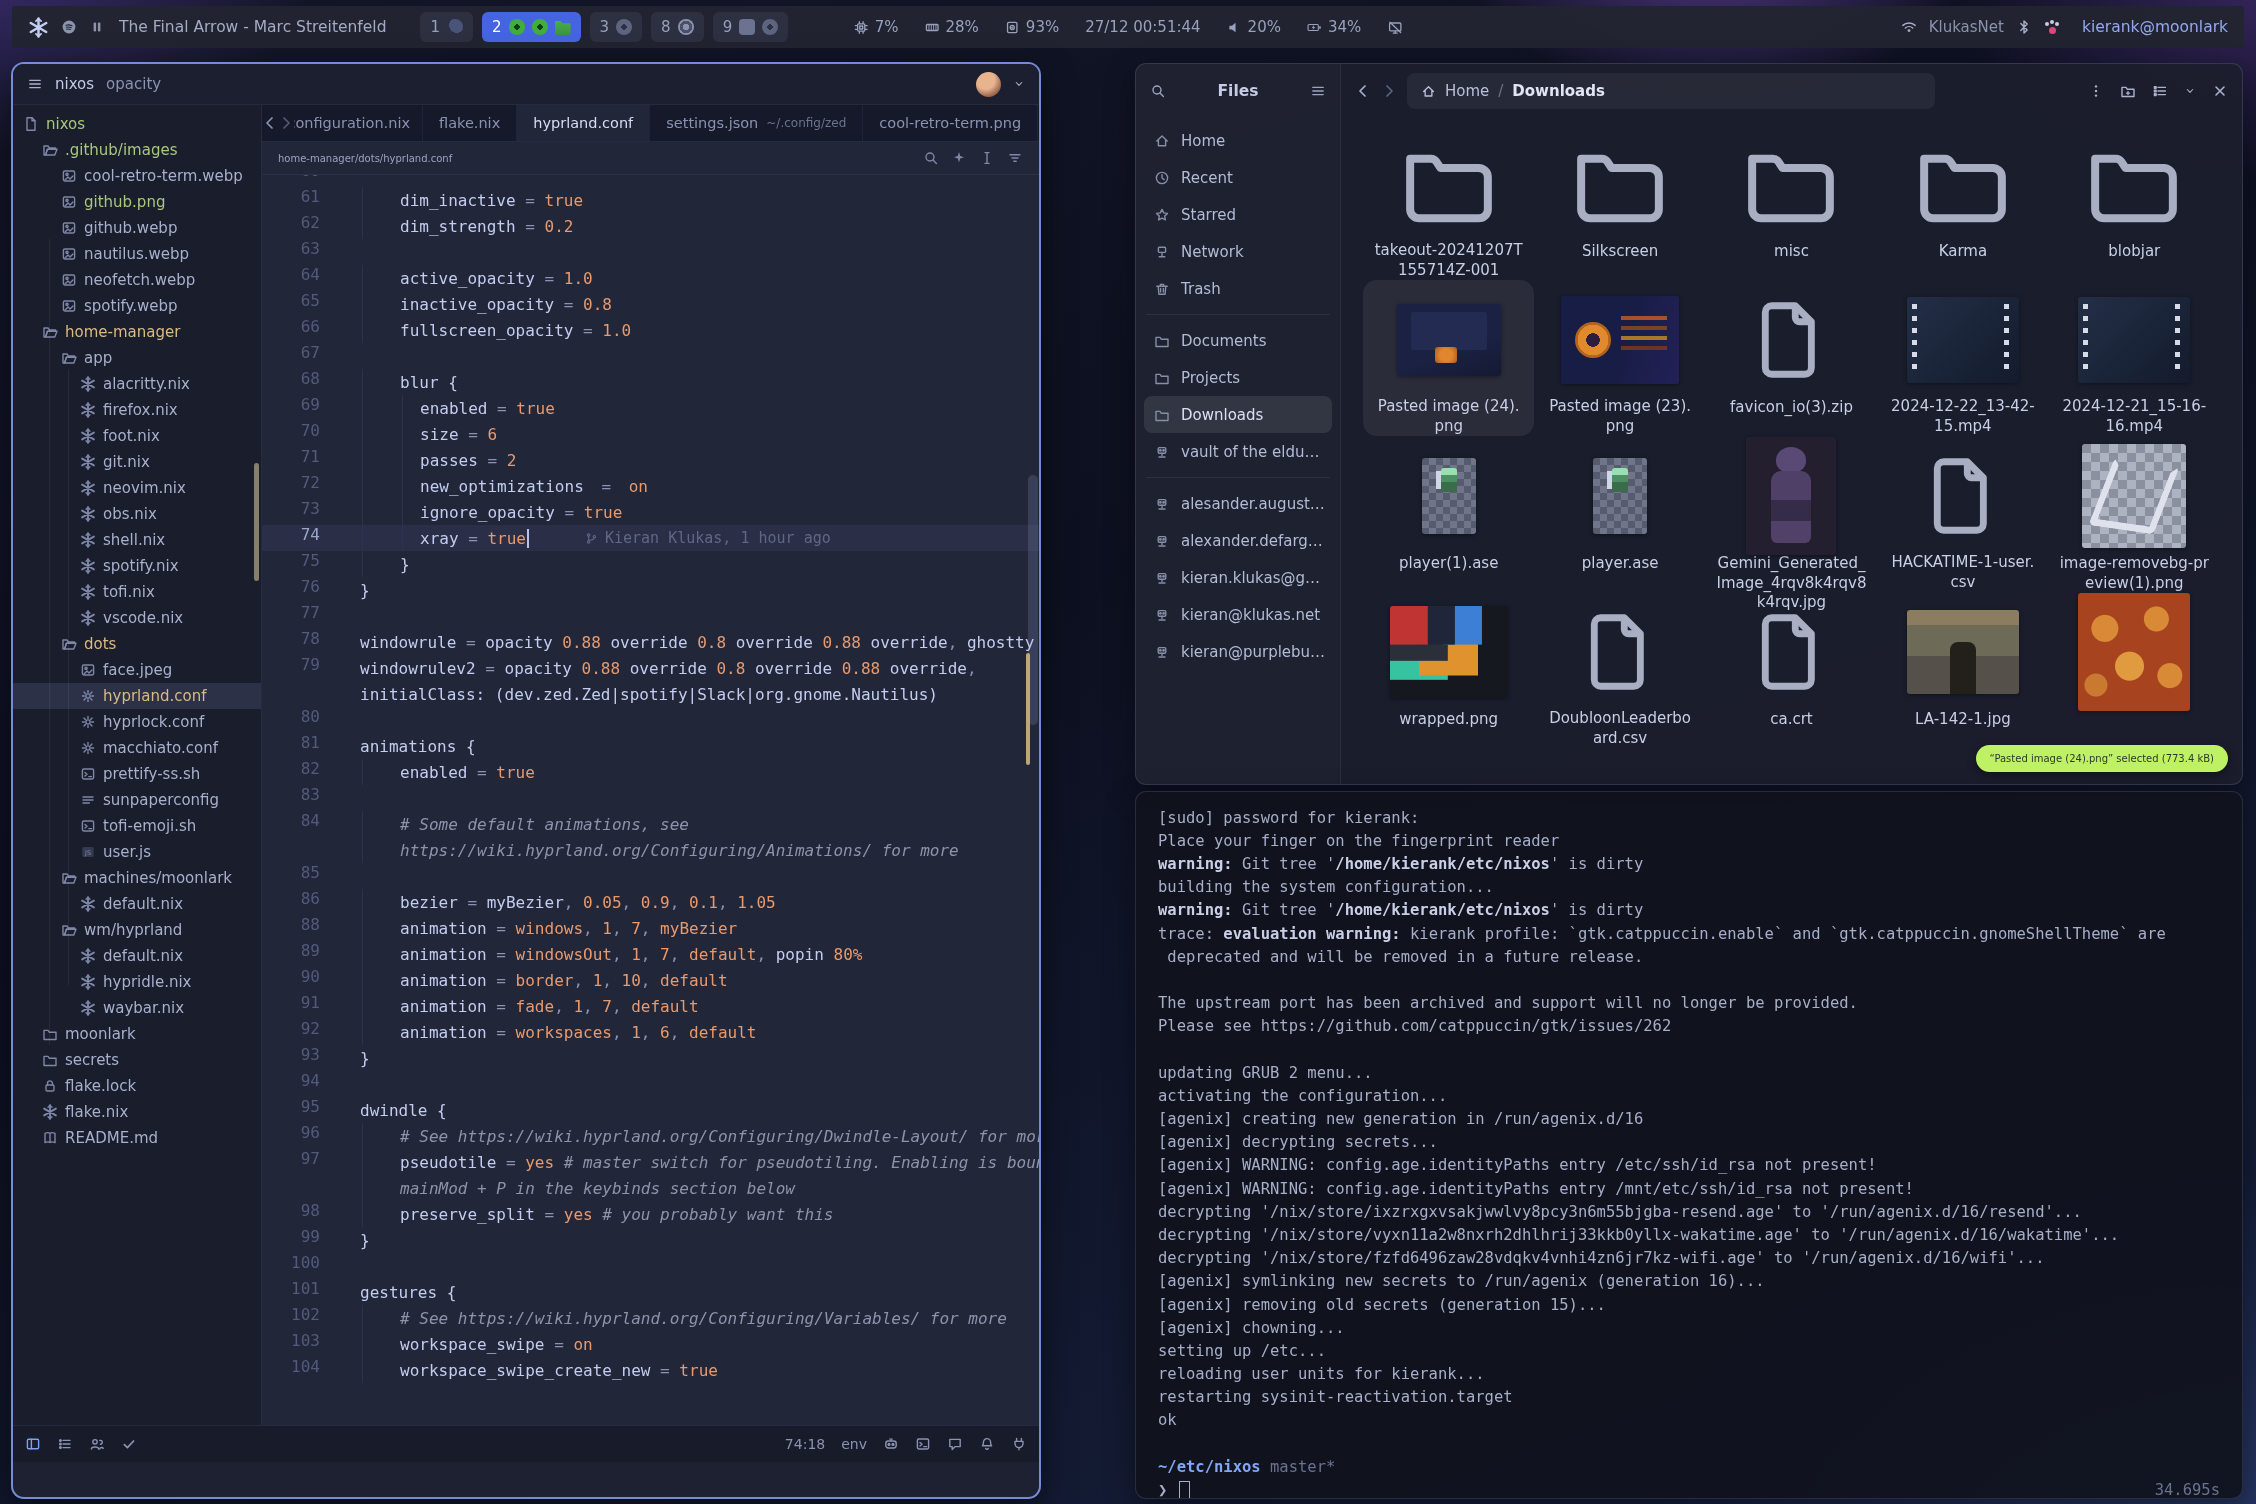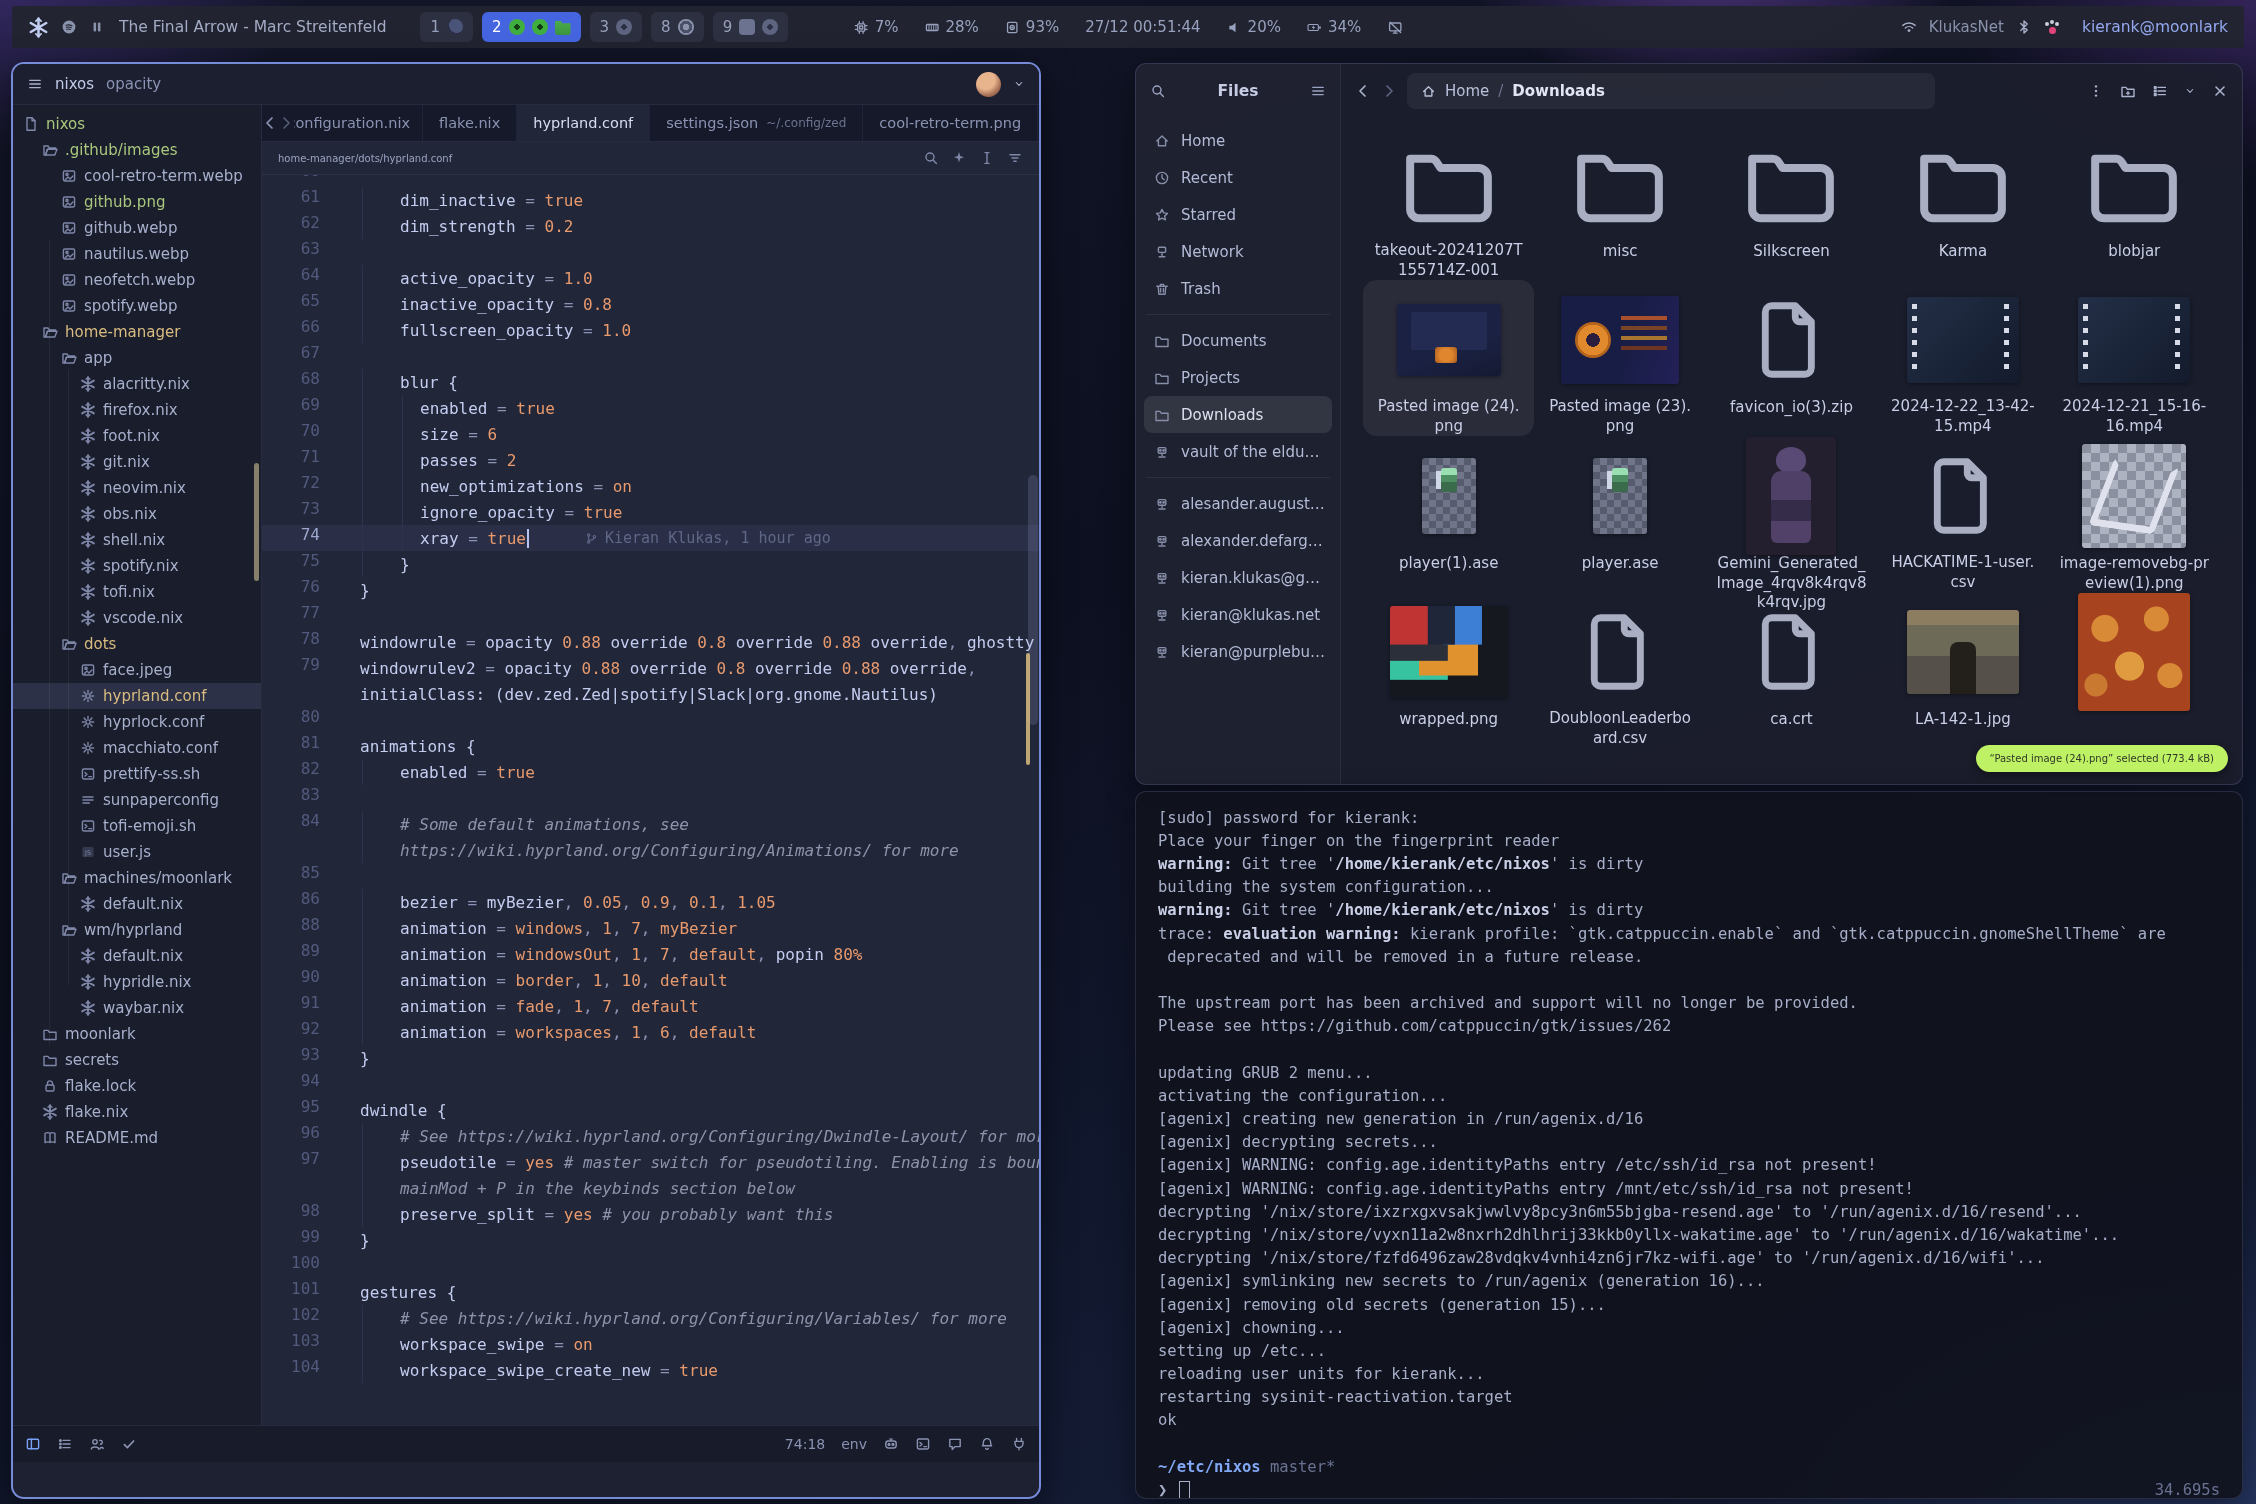--- a/index.html
+++ b/index.html
@@ -785,21 +785,21 @@
             <div class="crow g1" data-name="code-line"><span class="ln">62</span><div class="ctext" style="margin-left: 40px;"><span class="sg k">dim_strength </span><span class="sg p">= </span><span class="sg v">0.2</span></div></div>
             <div class="crow" data-name="code-line"><span class="ln">63</span><div class="ctext" style="margin-left: 0px;"></div></div>
             <div class="crow g1" data-name="code-line"><span class="ln">64</span><div class="ctext" style="margin-left: 40px;"><span class="sg k">active_opacity </span><span class="sg p">= </span><span class="sg v">1.0</span></div></div>
             <div class="crow g1" data-name="code-line"><span class="ln">65</span><div class="ctext" style="margin-left: 40px;"><span class="sg k">inactive_opacity </span><span class="sg p">= </span><span class="sg v">0.8</span></div></div>
             <div class="crow g1" data-name="code-line"><span class="ln">66</span><div class="ctext" style="margin-left: 40px;"><span class="sg k">fullscreen_opacity </span><span class="sg p">= </span><span class="sg v">1.0</span></div></div>
             <div class="crow" data-name="code-line"><span class="ln">67</span><div class="ctext" style="margin-left: 0px;"></div></div>
             <div class="crow g1" data-name="code-line"><span class="ln">68</span><div class="ctext" style="margin-left: 40px;"><span class="sg k">blur {</span></div></div>
             <div class="crow g1 g2" data-name="code-line"><span class="ln">69</span><div class="ctext" style="margin-left: 60px;"><span class="sg k">enabled </span><span class="sg p">= </span><span class="sg v">true</span></div></div>
             <div class="crow g1 g2" data-name="code-line"><span class="ln">70</span><div class="ctext" style="margin-left: 60px;"><span class="sg k">size </span><span class="sg p">= </span><span class="sg v">6</span></div></div>
             <div class="crow g1 g2" data-name="code-line"><span class="ln">71</span><div class="ctext" style="margin-left: 60px;"><span class="sg k">passes </span><span class="sg p">= </span><span class="sg v">2</span></div></div>
-            <div class="crow g1 g2" data-name="code-line"><span class="ln">72</span><div class="ctext" style="margin-left: 60px;"><span class="sg k">new_optimizations </span><span class="sg p">= </span><span class="sg v">on</span></div></div>
+            <div class="crow g1 g2" data-name="code-line"><span class="ln">72</span><div class="ctext" style="margin-left: 60px; gap: 8px;"><span class="sg k">new_optimizations </span><span class="sg p">= </span><span class="sg v">on</span></div></div>
             <div class="crow g1 g2" data-name="code-line"><span class="ln">73</span><div class="ctext" style="margin-left: 60px;"><span class="sg k">ignore_opacity </span><span class="sg p">= </span><span class="sg v">true</span></div></div>
             <div class="crow active g1 g2" data-name="code-line"><span class="ln">74</span><div class="ctext" style="margin-left: 60px;"><span class="sg k">xray </span><span class="sg p">= </span><span class="sg v">true</span><span class="cursor"></span><span class="blame" data-name="git-blame"><span class="ic" data-name="git-branch-icon" style="width: 13px; height: 13px;"><svg viewBox="0 0 16 16" fill="none" stroke="currentColor" stroke-width="1.4" stroke-linecap="round" stroke-linejoin="round">
                       <circle cx="4.5" cy="3.8" r="1.5"></circle>
                       <circle cx="4.5" cy="12.2" r="1.5"></circle>
                       <circle cx="11.5" cy="5.8" r="1.5"></circle>
                       <path d="M4.5 5.3v5.4M11.5 7.3c0 2.6-4.2 2.2-7 3.4"></path>
                     </svg></span><span>Kieran Klukas, 1 hour ago</span></span></div></div>
             <div class="crow g1" data-name="code-line"><span class="ln">75</span><div class="ctext" style="margin-left: 40px;"><span class="sg k">}</span></div></div>
             <div class="crow" data-name="code-line"><span class="ln">76</span><div class="ctext" style="margin-left: 0px;"><span class="sg k">}</span></div></div>
             <div class="crow" data-name="code-line"><span class="ln">77</span><div class="ctext" style="margin-left: 0px;"></div></div>
@@ -1123,31 +1123,31 @@
           <span class="clabel" data-name="file-label">takeout-20241207T155714Z-001</span>
         </div>
         <div class="cell" data-name="file-item">
           <div class="cicon">
             <span class="ic" data-name="bigfolder-icon">
               <svg viewBox="0 0 84 68" fill="none" stroke="currentColor" stroke-width="7" stroke-linejoin="round">
                 <path d="M8 12h18a6 6 0 0 1 5 2.6l3.6 5.4H68a8 8 0 0 1 8 8v28a8 8 0 0 1-8 8H16a8 8 0 0 1-8-8z"></path>
               </svg>
             </span>
           </div>
-          <span class="clabel" data-name="file-label">misc</span>
+          <span class="clabel" data-name="file-label">Silkscreen</span>
         </div>
         <div class="cell" data-name="file-item">
           <div class="cicon">
             <span class="ic" data-name="bigfolder-icon">
               <svg viewBox="0 0 84 68" fill="none" stroke="currentColor" stroke-width="7" stroke-linejoin="round">
                 <path d="M8 12h18a6 6 0 0 1 5 2.6l3.6 5.4H68a8 8 0 0 1 8 8v28a8 8 0 0 1-8 8H16a8 8 0 0 1-8-8z"></path>
               </svg>
             </span>
           </div>
-          <span class="clabel" data-name="file-label">Silkscreen</span>
+          <span class="clabel" data-name="file-label">misc</span>
         </div>
         <div class="cell" data-name="file-item">
           <div class="cicon">
             <span class="ic" data-name="bigfolder-icon">
               <svg viewBox="0 0 84 68" fill="none" stroke="currentColor" stroke-width="7" stroke-linejoin="round">
                 <path d="M8 12h18a6 6 0 0 1 5 2.6l3.6 5.4H68a8 8 0 0 1 8 8v28a8 8 0 0 1-8 8H16a8 8 0 0 1-8-8z"></path>
               </svg>
             </span>
           </div>
           <span class="clabel" data-name="file-label">Karma</span>

